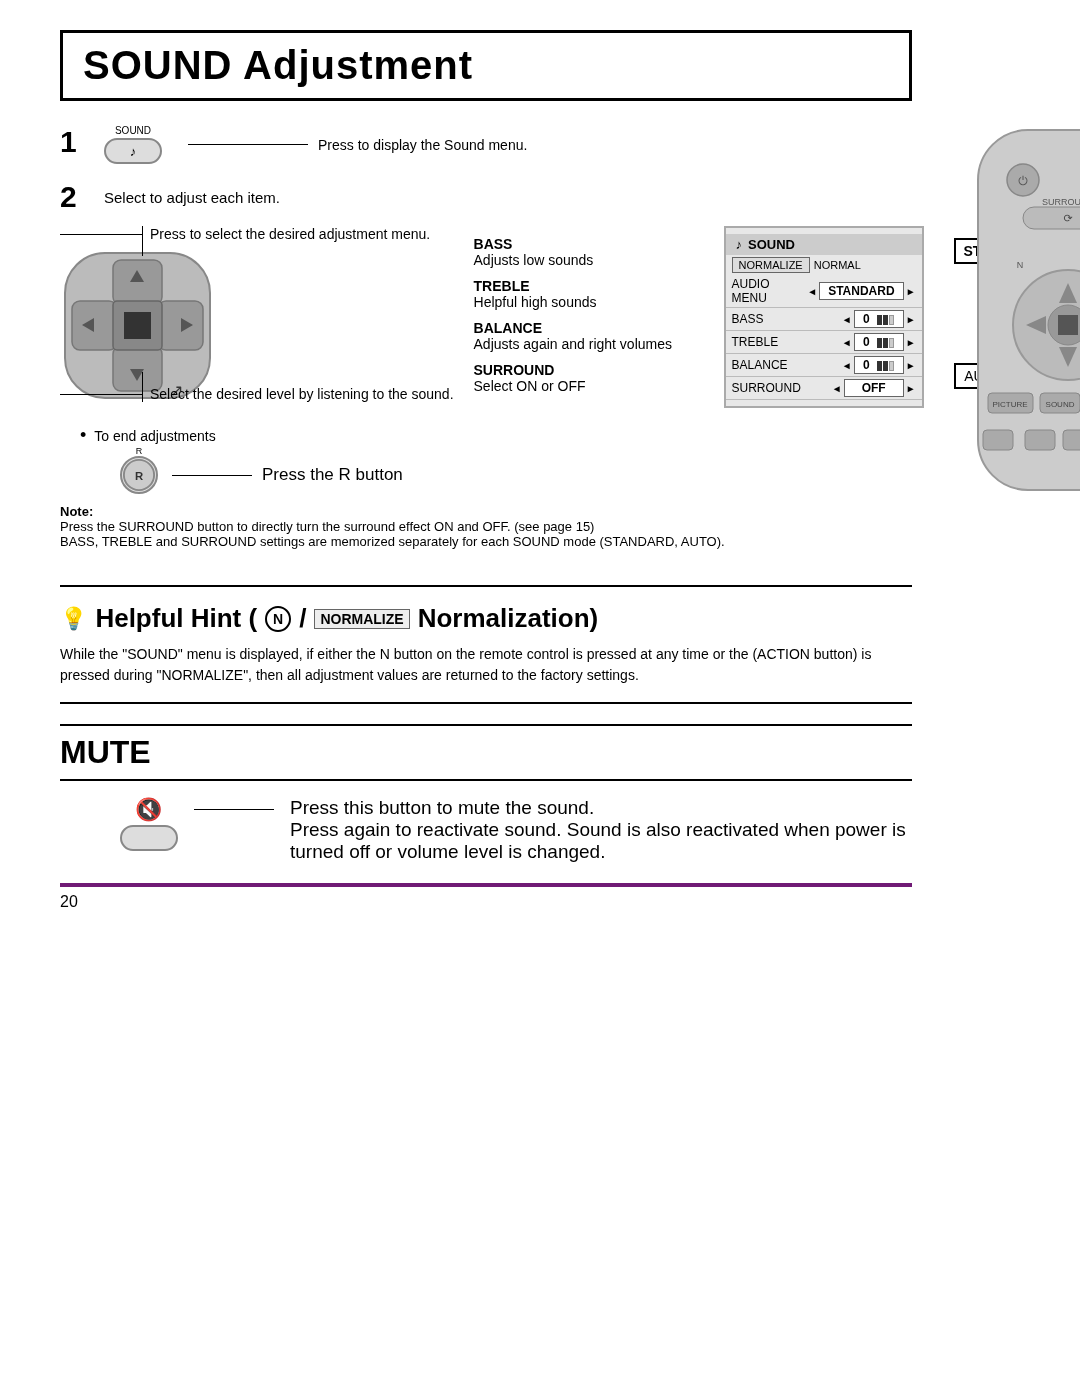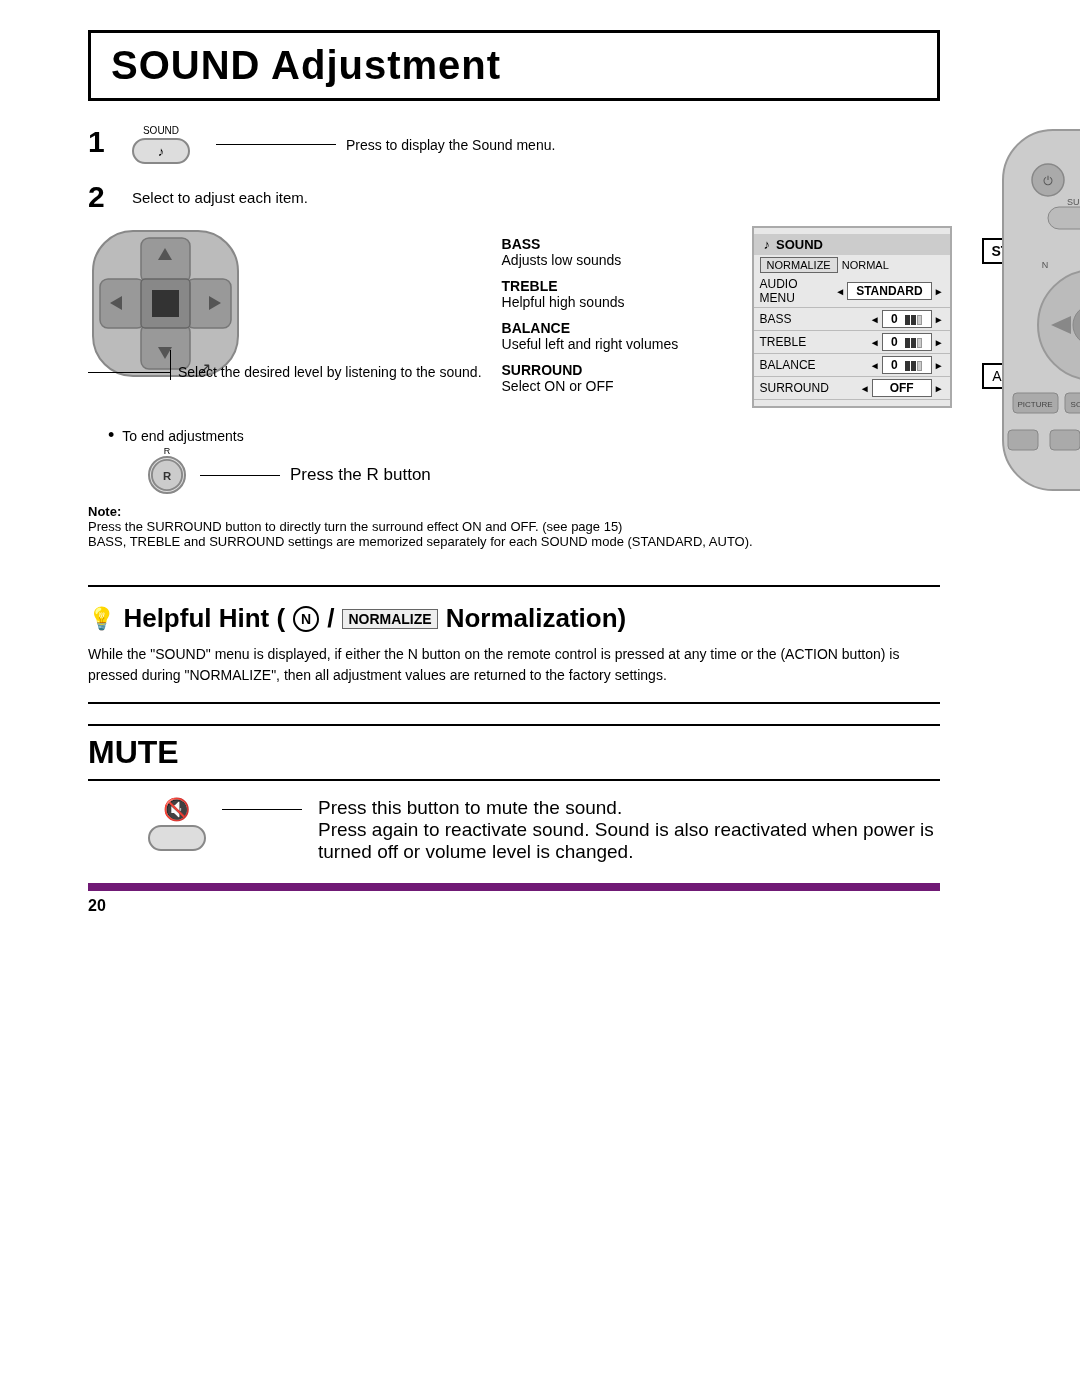--- a/index.html
+++ b/index.html
@@ -11,21 +11,20 @@
       min-height: 1397px;
       padding: 0;
       font-size: 15px;
     }
 
     .page {
       width: 972px;
       min-height: 1397px;
       background: #fff;
       padding: 30px 60px 30px 60px;
-      margin-left: 28px;
     }
 
     
     .main-title-box {
       border: 3px solid #000;
       padding: 10px 20px;
       margin-bottom: 24px;
     }
     .main-title-box h1 {
       font-size: 40px;
@@ -356,25 +355,25 @@
       border: 2px solid #888;
       border-radius: 14px;
       background: #ddd;
     }
     .mute-text-col {
       font-size: 19px;
     }
 
     
     .page-footer {
-      border-top: 8px solid #701a75;
+      border-top: 4px solid #701a75;
       margin-top: 20px;
       padding-top: 6px;
       font-size: 16px;
-      font-weight: bold;
+      font-weight: normal;
     }
 
     .main-content-row {
       display: flex;
       align-items: flex-start;
     }
     .left-panel {
       flex: 1;
     }
     .right-panel {
@@ -424,20 +423,25 @@
           <div class="step-number">2</div>
           <span style="font-size:15px;">Select to adjust each item.</span>
         </div>
 
         <div class="step2-inner">
 
           <div style="position:relative; margin-right:20px; flex-shrink:0;">
 
             <div style="position:relative;">
               
+              <div style="display:flex; align-items:center; margin-bottom:6px; position:relative;">
+                <div style="width:1px; height:30px; background:#000; position:absolute; left:82px; top:0;"></div>
+                <div style="width:82px; height:1px; background:#000; margin-top:0;"></div>
+                <span style="font-size:14px; margin-left:8px;">Press to select the desired adjustment menu.</span>
+              </div>
 
               
               <svg width="155" height="155" viewBox="0 0 155 155">
 
                 <rect x="5" y="5" width="145" height="145" rx="40" ry="40" fill="#bbb" stroke="#888" stroke-width="2"></rect>
 
                 <rect x="53" y="12" width="49" height="45" rx="8" fill="#999" stroke="#777" stroke-width="1.5"></rect>
 
                 <rect x="53" y="98" width="49" height="45" rx="8" fill="#999" stroke="#777" stroke-width="1.5"></rect>
 
@@ -475,21 +479,21 @@
               <div class="label-item">
                 <div class="label-bold">BASS</div>
                 <div class="label-text">Adjusts low sounds</div>
               </div>
               <div class="label-item">
                 <div class="label-bold">TREBLE</div>
                 <div class="label-text">Helpful high sounds</div>
               </div>
               <div class="label-item">
                 <div class="label-bold">BALANCE</div>
-                <div class="label-text">Useful left and right volumes</div>
+                <div class="label-text">Adjusts again and right volumes</div>
               </div>
               <div class="label-item">
                 <div class="label-bold">SURROUND</div>
                 <div class="label-text">Select ON or OFF</div>
               </div>
             </div>
 
             <div class="menu-area">
               <div class="sound-menu-box">
                 <div class="sound-menu-title">

